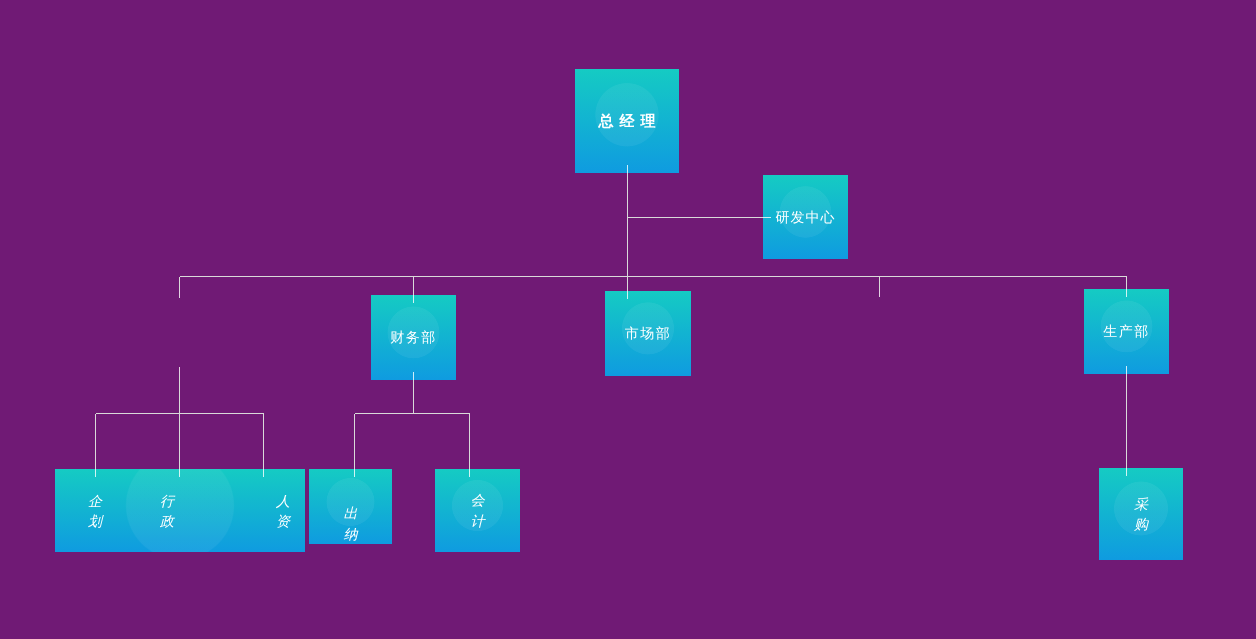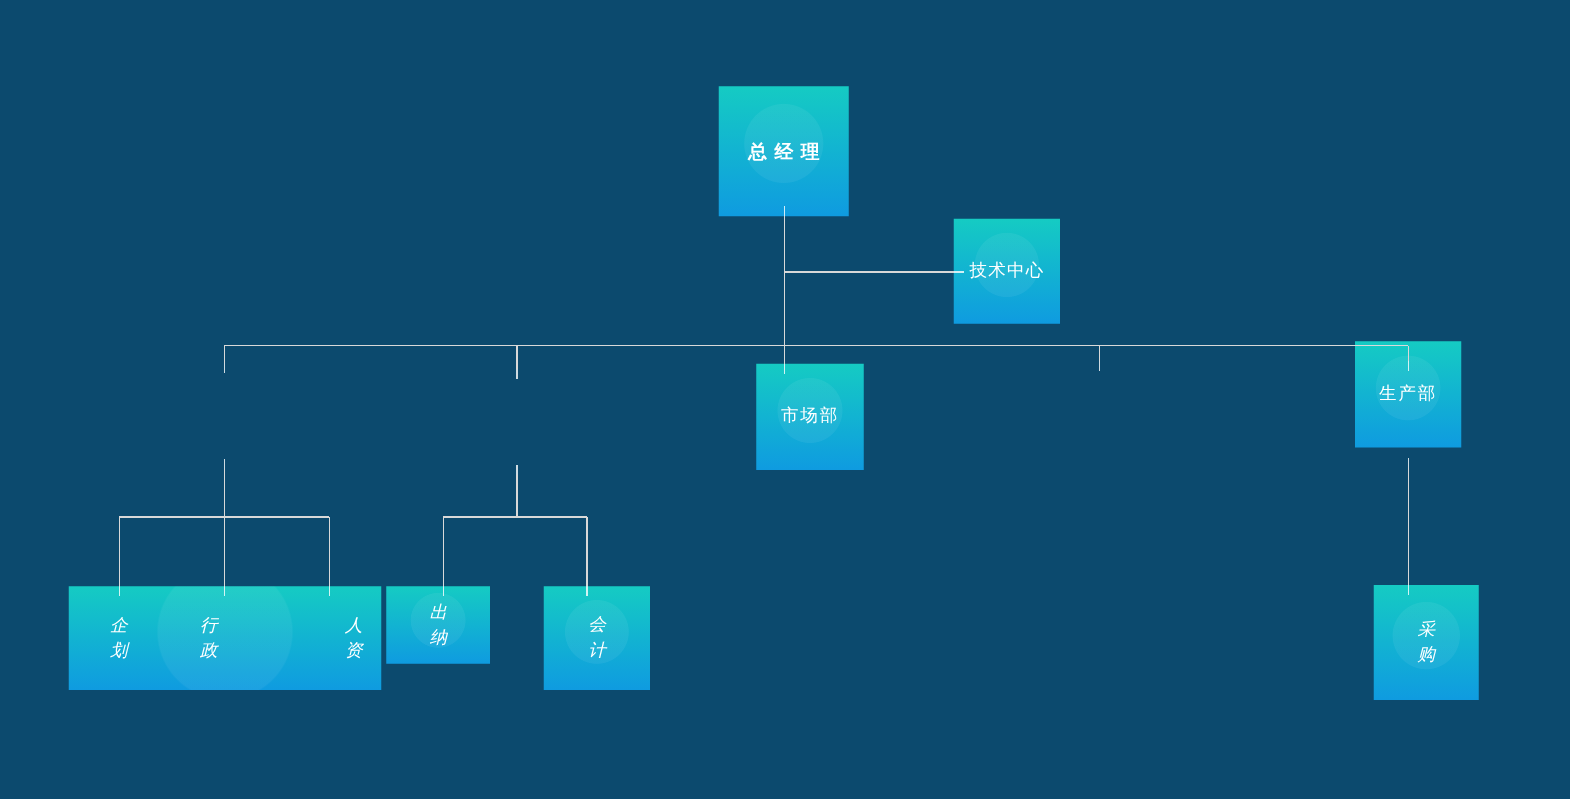--- a/index.html
+++ b/index.html
@@ -9,21 +9,21 @@
     --text: #ffffff;
   }
   * { margin: 0; padding: 0; box-sizing: border-box; }
   html, body { background: #ffffff; }
   body { font-family: "DejaVu Sans", "Liberation Sans", sans-serif; }
 
   .canvas {
     position: relative;
     width: 1256px;
     height: 639px;
-    background: #0c4a6e;
+    background: #701a75;
     overflow: hidden;
     padding-left: 20px;
   }
 
   .connectors {
     position: absolute;
     left: 0; top: 0;
     width: 1256px; height: 639px;
     z-index: 5;
     pointer-events: none;
@@ -78,23 +78,23 @@
   .n-group .v-admin    { left: 104px; }
   .n-group .v-hr       { left: 200px; margin-left: 20px; }
 
   
   .n-gm      { left: 575px;  top: 69px;  width: 104px; height: 104px; }
   .n-dgm     { left: 763px;  top: 175px; width: 85px;  height: 84px; }
   .n-d0      { left: 137px;  top: 290px; width: 85px;  height: 85px; }
   .n-d1      { left: 371px;  top: 295px; width: 85px;  height: 85px; }
   .n-d2      { left: 605px;  top: 291px; width: 86px;  height: 85px; }
   .n-d3      { left: 837px;  top: 289px; width: 85px;  height: 87px; }
-  .n-d4      { left: 1084px; top: 273px; width: 85px;  height: 85px; }
+  .n-d4      { left: 1084px; top: 289px; width: 85px;  height: 85px; }
   .n-group   { left: 55px;   top: 469px; width: 250px; height: 83px; }
-  .n-cashier { left: 309px;  top: 469px; width: 83px;  height: 62px; }
+  .n-cashier { left: 309px;  top: 469px; width: 83px;  height: 75px; align-items: flex-end; }
   .n-account { left: 435px;  top: 469px; width: 85px;  height: 83px; }
   .n-procure { left: 1099px; top: 468px; width: 84px;  height: 92px; }
 </style>
 </head>
 <body style="background: rgb(255, 255, 255);">
 
 <div class="canvas">
 
   <svg class="connectors" width="1256" height="639" viewBox="0 0 1256 639" shape-rendering="crispEdges">
 
@@ -133,24 +133,27 @@
     <line class="tick" x1="354.5" y1="469" x2="354.5" y2="477"></line>
     <line class="tick" x1="469.5" y1="469" x2="469.5" y2="477"></line>
     <line class="tick" x1="1126.5" y1="468" x2="1126.5" y2="476"></line>
   </svg>
 
   <div class="node n-gm">
     <span class="label gm-label">总经理</span>
   </div>
 
   <div class="node n-dgm">
-    <span class="label dgm-label">技术中心</span>
+    <span class="label dgm-label">研发中心</span>
   </div>
 
 
+  <div class="node n-d1">
+    <span class="label">财务部</span>
+  </div>
 
   <div class="node n-d2">
     <span class="label">市场部</span>
   </div>
 
 
   <div class="node n-d4">
     <span class="label">生产部</span>
   </div>
 

